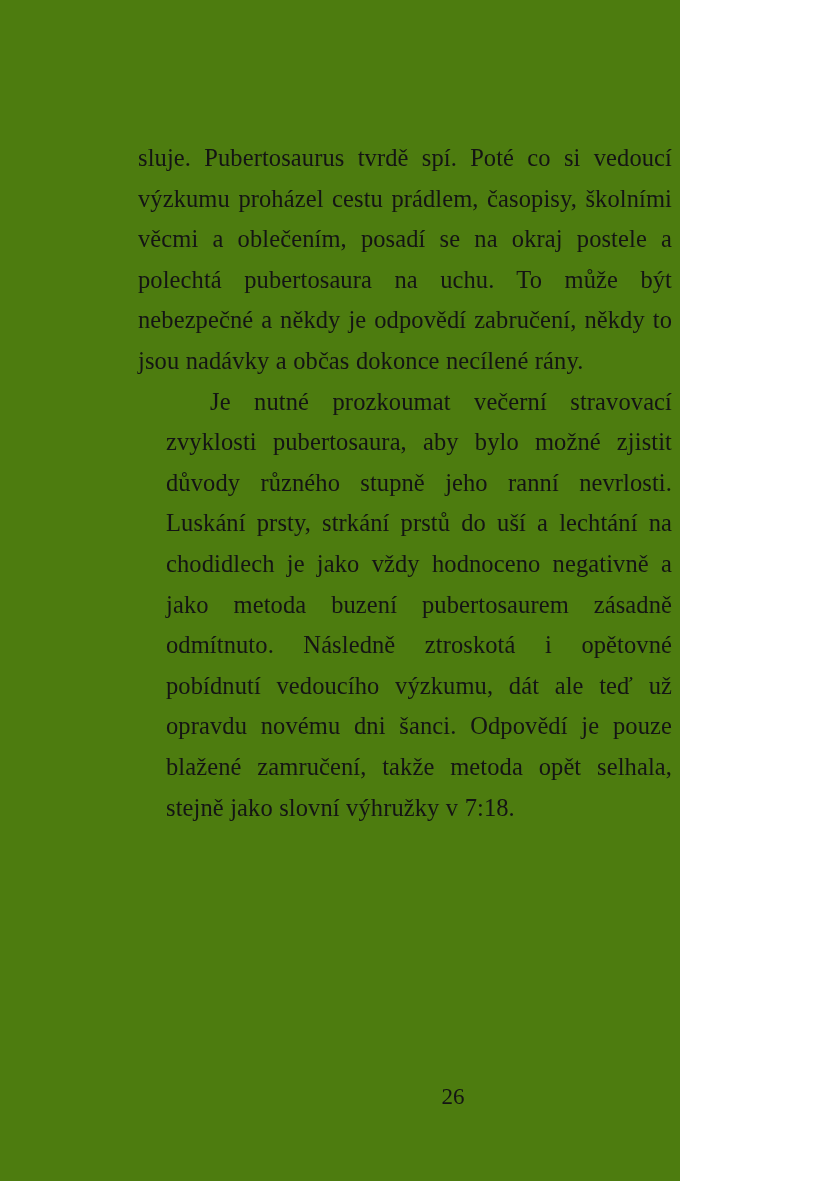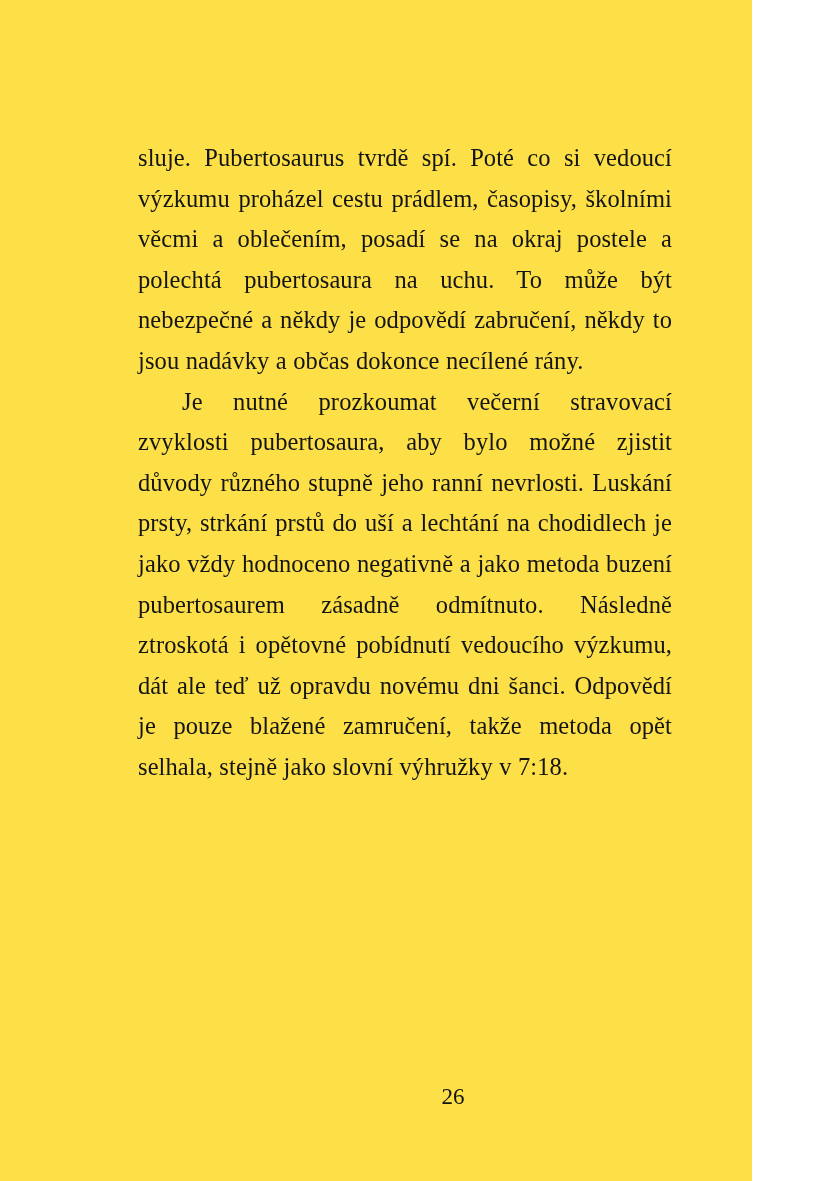--- a/index.html
+++ b/index.html
@@ -11,23 +11,23 @@
     width: 834px;
     height: 1181px;
     position: relative;
     font-family: "Liberation Serif", "DejaVu Serif", serif;
     color: #141414;
     overflow: hidden;
   }
   .page {
     position: absolute;
     left: 0; top: 0;
-    width: 752px;
+    width: 680px;
     height: 1181px;
-    background: #fde047;
+    background: #4d7c0f;
   }
   .text-block {
     position: absolute;
     left: 138px;
     top: 138px;
     width: 534px;
   }
   .para {
     margin: 0;
     font-size: 24.5px;
@@ -36,20 +36,21 @@
     text-justify: inter-word;
     letter-spacing: 0.1px;
     word-spacing: 0.2px;
     hyphens: manual;
   }
   .para + .para {
     margin-top: 0;
   }
   .indent {
     text-indent: 44px;
+    margin-left: 28px;
   }
   
   .para-justify-all {
     text-align: justify;
   }
   .folio {
     position: absolute;
     left: 0;
     top: 1083px;
     width: 834px;

